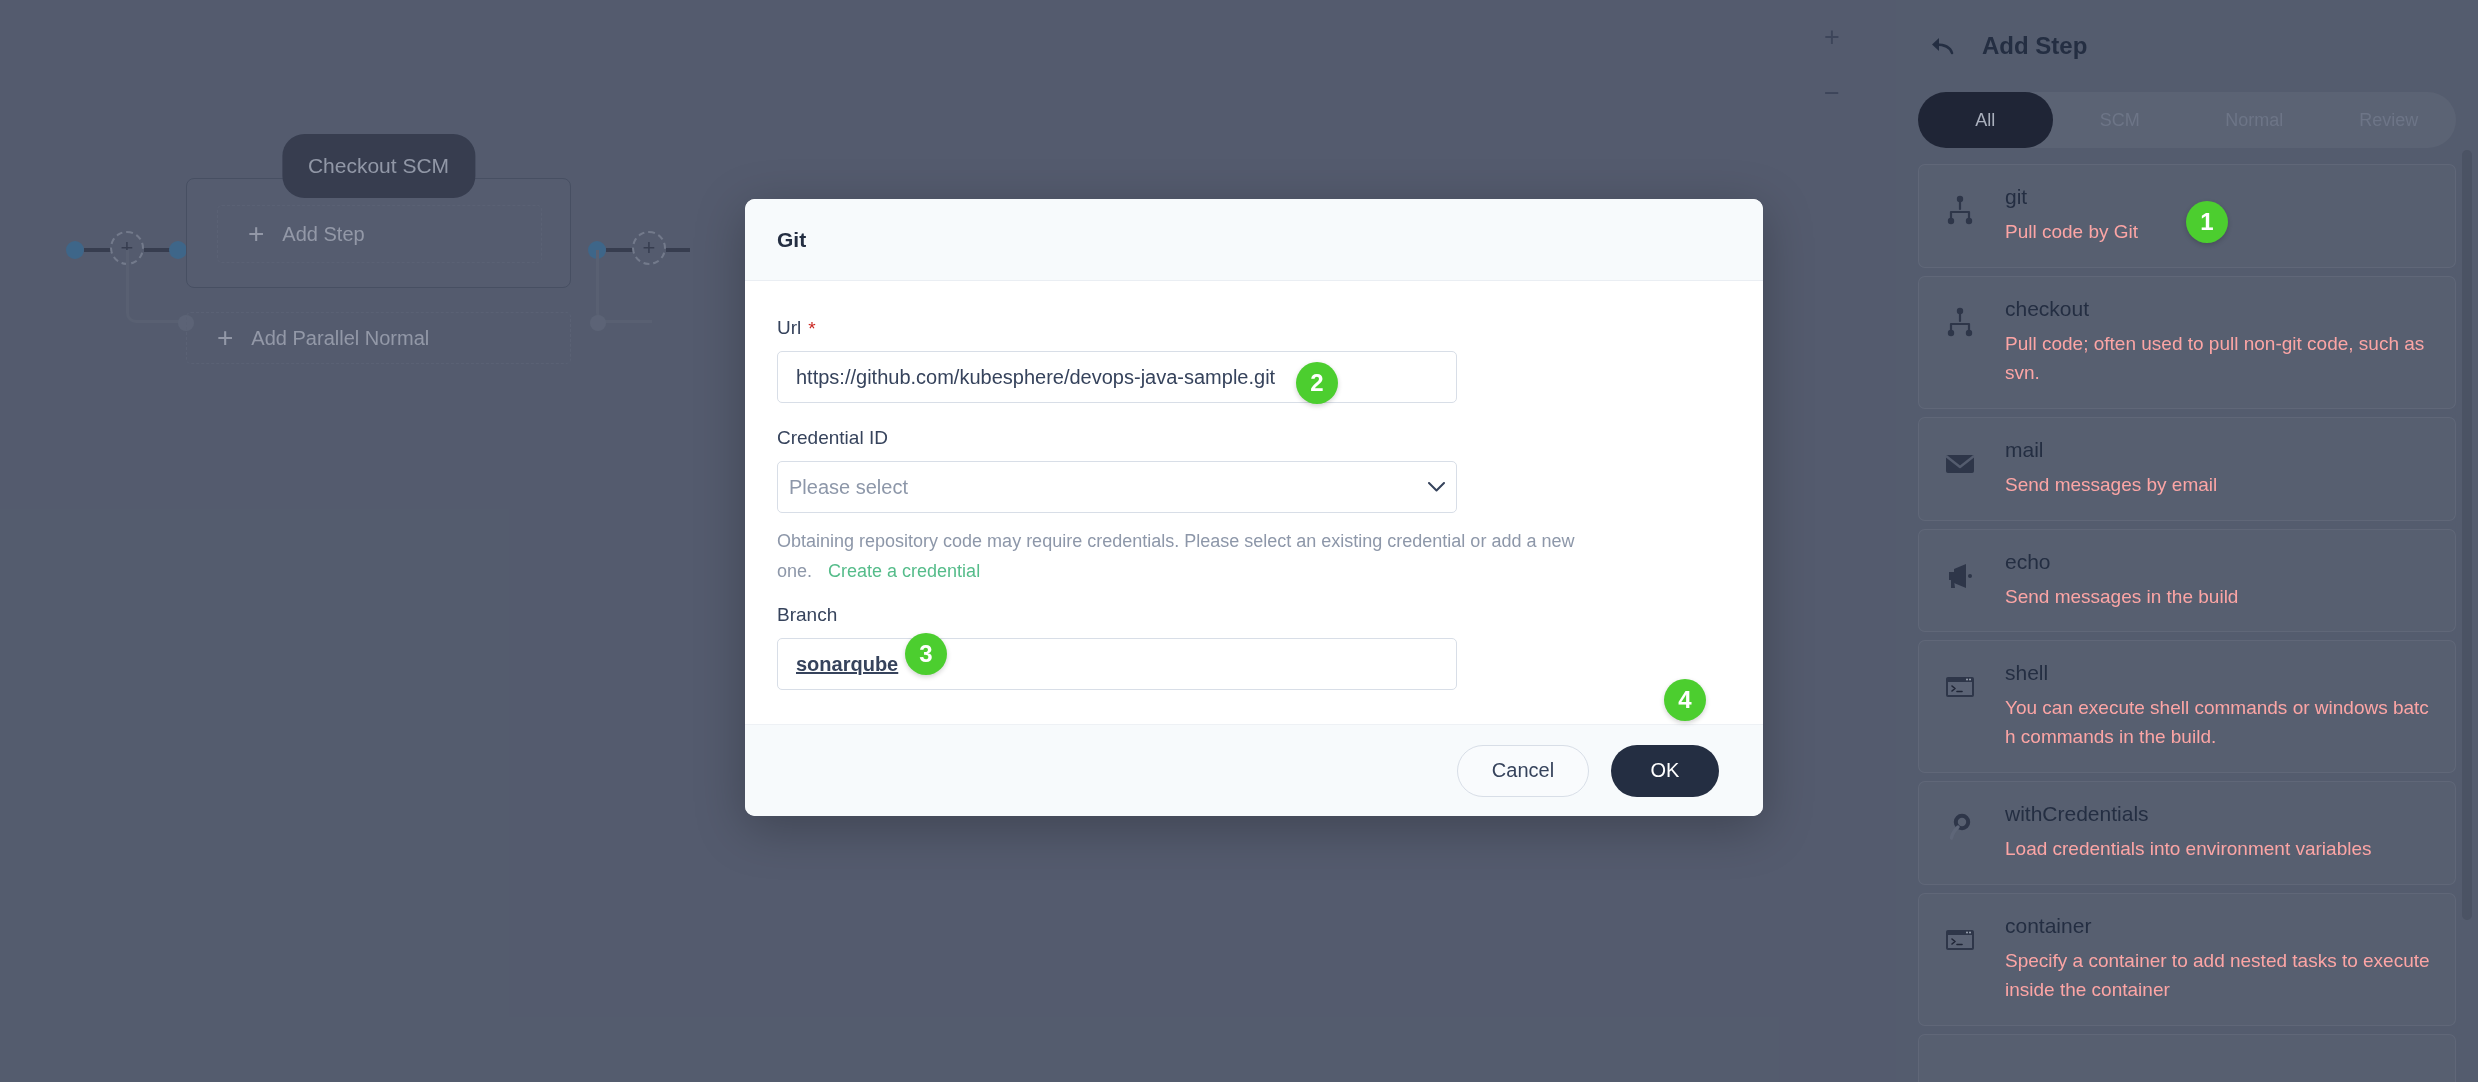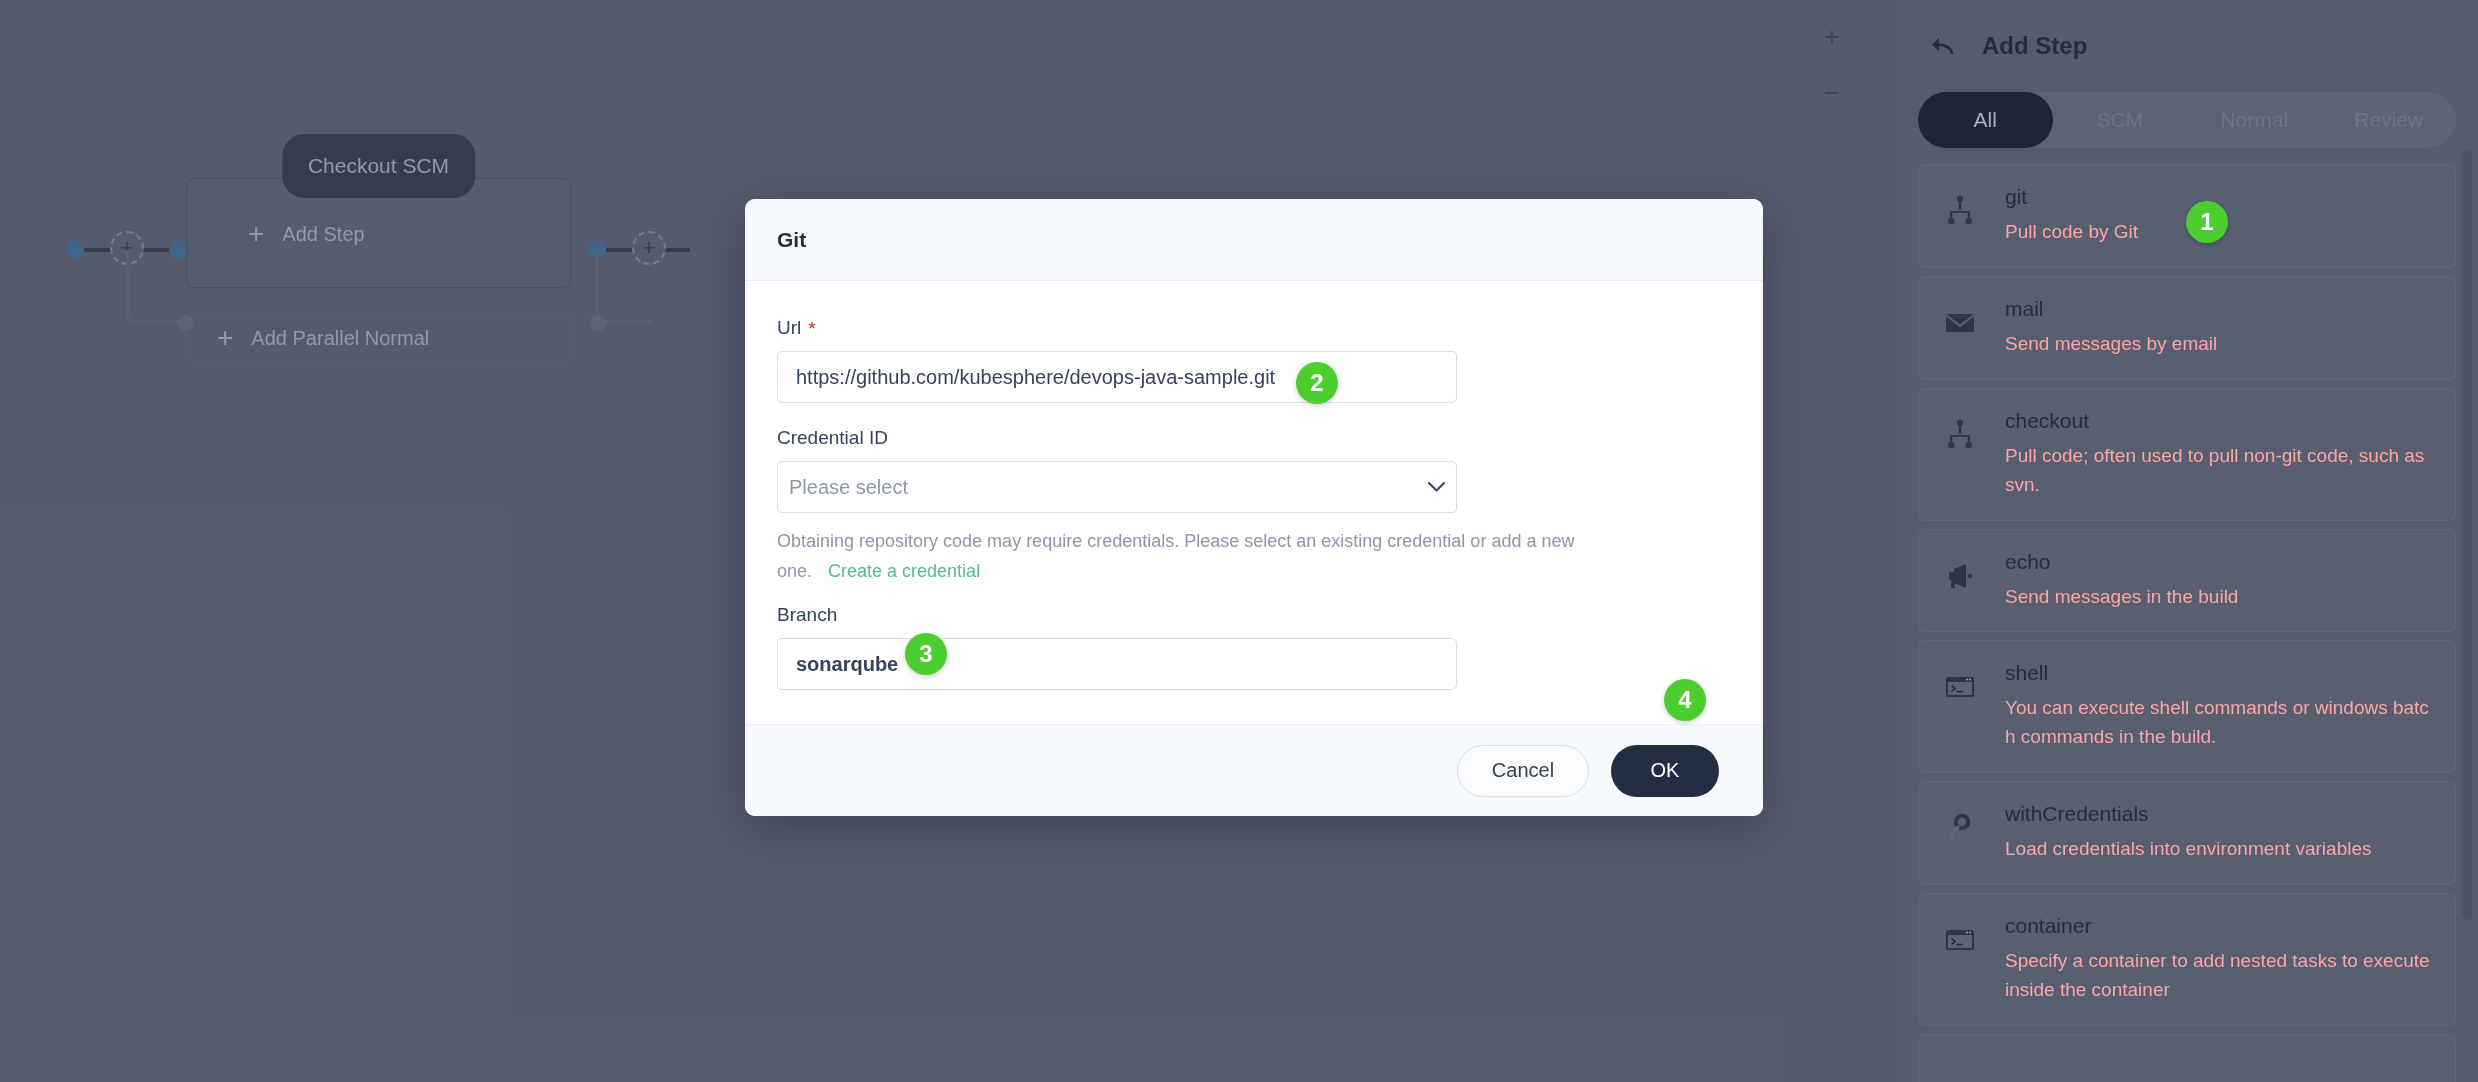--- a/index.html
+++ b/index.html
@@ -209,21 +209,21 @@
     border: 1px solid #d8dee7;
     border-radius: 5px;
     background: #fff;
     display: flex;
     align-items: center;
     padding: 0 18px;
     font-size: 20px;
     color: #36435c;
     font-family: "Liberation Sans", sans-serif;
   }
-  .text-input.bold-val { font-weight: bold; }
+  .text-input.bold-val { font-weight: bold; text-decoration: underline; }
 
   .select-input {
     width: 680px;
     height: 52px;
     border: 1px solid #d8dee7;
     border-radius: 5px;
     background: #fff;
     display: flex;
     align-items: center;
     justify-content: space-between;
@@ -318,21 +318,21 @@
     align-items: center;
     flex: 0 0 auto;
   }
   .tab {
     flex: 1;
     height: 56px;
     border-radius: 28px;
     display: flex;
     align-items: center;
     justify-content: center;
-    font-size: 21px;
+    font-size: 18px;
     color: #6d7587;
     cursor: pointer;
   }
   .tab.active {
     background: #1f2536;
     color: #aab0bd;
   }
 
   .step-list {
     margin-top: 16px;
@@ -524,42 +524,42 @@
         </span>
         <span class="step-text">
           <span class="step-name" style="display:block;">git</span>
           <span class="step-desc" style="display:block;">Pull code by Git</span>
         </span>
       </div>
 
       <div class="step-item">
         <span class="step-icon">
           <svg viewBox="0 0 38 38" width="38" height="38">
-            <rect x="5" y="11" width="28" height="18" rx="2" fill="#2e3649"></rect>
-            <path d="M5 12 L19 23 L33 12" fill="none" stroke="#545c6e" stroke-width="2.4" stroke-linejoin="round"></path>
-          </svg>
-        </span>
-        <span class="step-text">
-          <span class="step-name" style="display:block;">mail</span>
-          <span class="step-desc" style="display:block;">Send messages by email</span>
-        </span>
-      </div>
-
-      <div class="step-item">
-        <span class="step-icon">
-          <svg viewBox="0 0 38 38" width="38" height="38">
             <circle cx="19" cy="8" r="3.2" fill="#2e3649"></circle>
             <circle cx="10" cy="30" r="3.2" fill="#2e3649"></circle>
             <circle cx="28" cy="30" r="3.2" fill="#2e3649"></circle>
             <path d="M19 11 L19 18 M10 27 L10 21 L28 21 L28 27" fill="none" stroke="#2e3649" stroke-width="2.2" stroke-linecap="round" stroke-linejoin="round"></path>
           </svg>
         </span>
         <span class="step-text">
           <span class="step-name" style="display:block;">checkout</span>
           <span class="step-desc" style="display:block;">Pull code; often used to pull non-git code, such as svn.</span>
+        </span>
+      </div>
+
+      <div class="step-item">
+        <span class="step-icon">
+          <svg viewBox="0 0 38 38" width="38" height="38">
+            <rect x="5" y="11" width="28" height="18" rx="2" fill="#2e3649"></rect>
+            <path d="M5 12 L19 23 L33 12" fill="none" stroke="#545c6e" stroke-width="2.4" stroke-linejoin="round"></path>
+          </svg>
+        </span>
+        <span class="step-text">
+          <span class="step-name" style="display:block;">mail</span>
+          <span class="step-desc" style="display:block;">Send messages by email</span>
         </span>
       </div>
 
       <div class="step-item">
         <span class="step-icon">
           <svg viewBox="0 0 38 38" width="38" height="38">
             <path d="M8 16 L8 24 L13 24 L13 16 Z" fill="#2e3649"></path>
             <path d="M13 13 L25 8 L25 32 L13 27 Z" fill="#2e3649"></path>
             <path d="M10 24 L10 32 L14 32 L13 24 Z" fill="#2e3649"></path>
             <circle cx="29" cy="20" r="2" fill="#2e3649"></circle>

